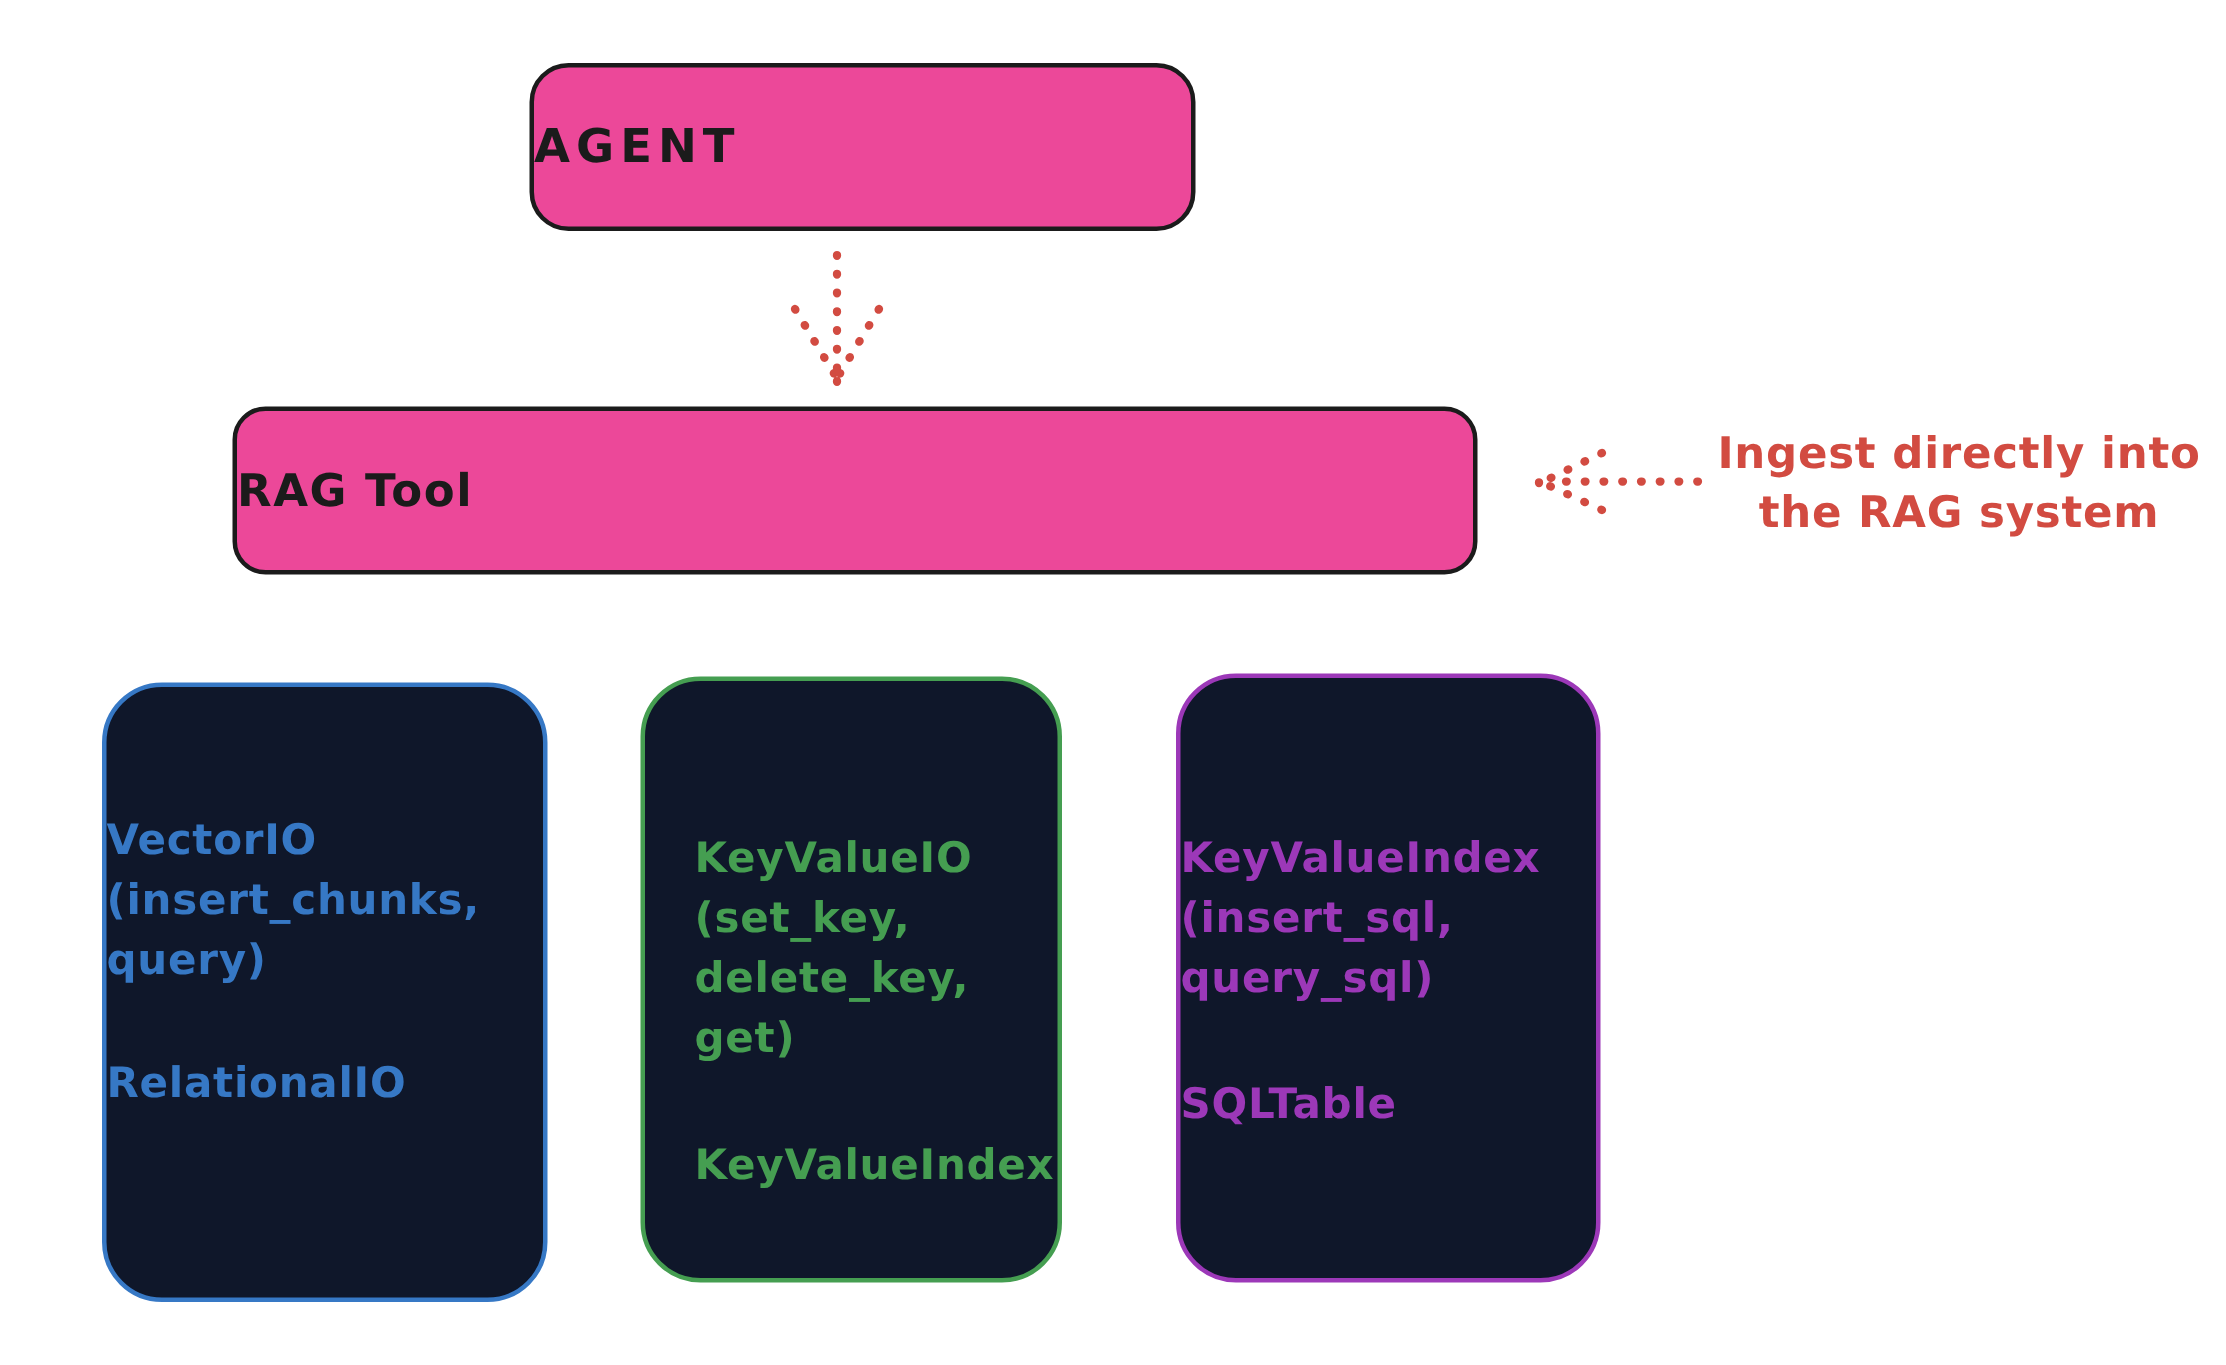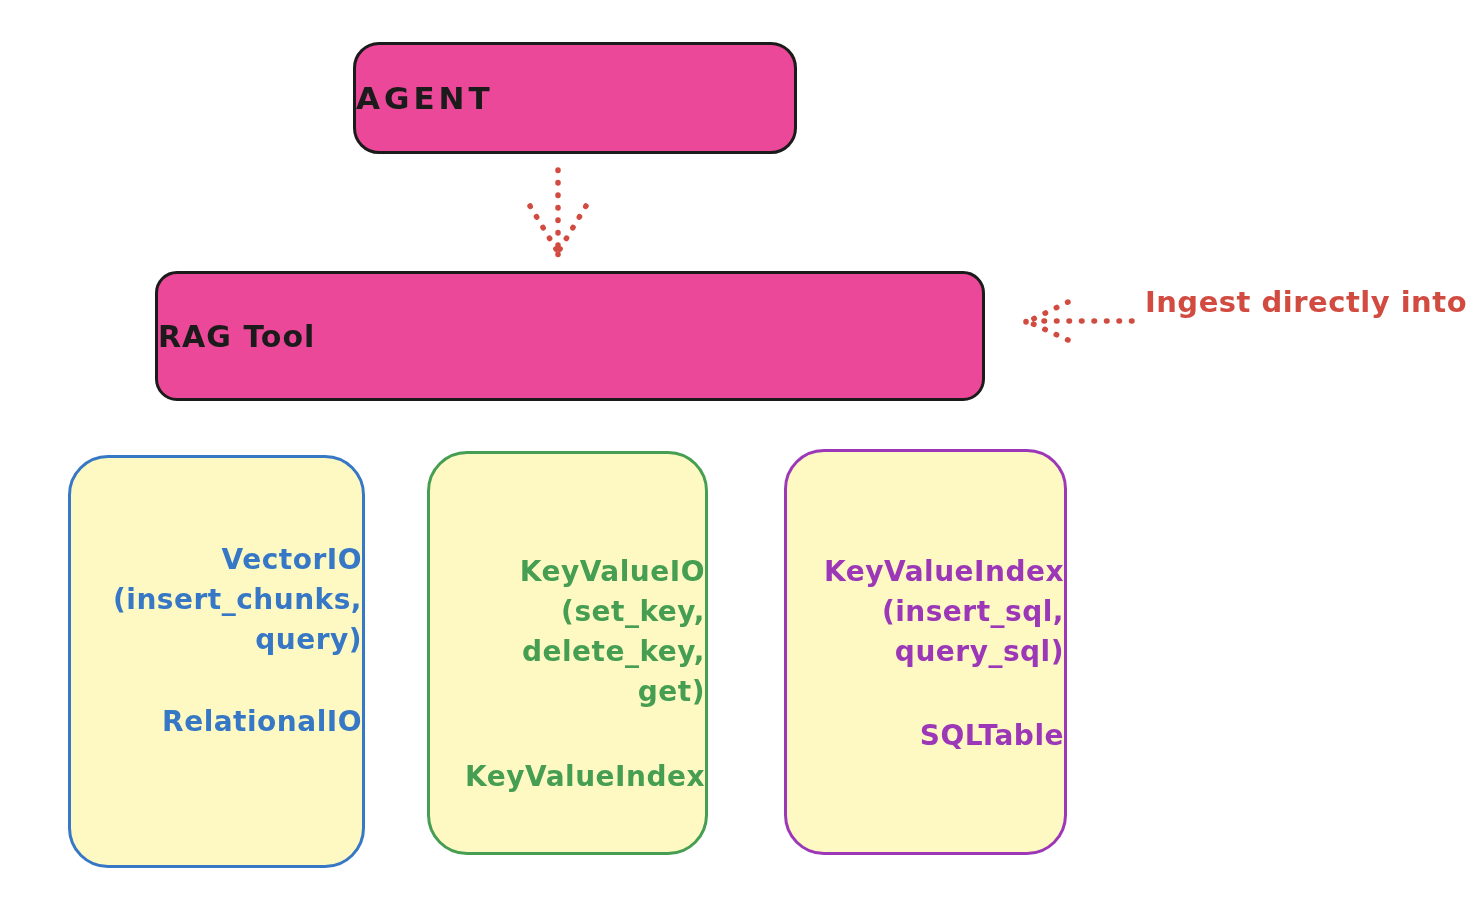--- a/index.html
+++ b/index.html
@@ -28,21 +28,21 @@
   .node-agent {
     left: 353px; top: 42px;
     width: 444px; height: 112px;
     border-radius: 26px;
     font-size: 31px;
     font-weight: 700;
     letter-spacing: 4px;
   }
   .node-rag {
     left: 155px; top: 271px;
-    width: 830px; height: 130px;
+    width: 830px; height: 112px;
     border-radius: 22px;
     font-size: 30px;
     font-weight: 600;
     letter-spacing: 1px;
   }
   .arrow-layer {
     position: absolute;
     left: 0; top: 0;
     width: 1484px; height: 910px;
     pointer-events: none;
@@ -62,24 +62,24 @@
     color: var(--red, #d24b41);
     font-size: 29px;
     font-weight: 700;
     line-height: 39px;
     letter-spacing: 0.5px;
   }
   .backend {
     position: absolute;
     border: 3.5px solid var(--c, #888);
     color: var(--c, #888);
-    background: #fef9c3;
+    background: #0f172a;
     border-radius: 40px;
     box-sizing: border-box;
-    text-align: right;
+    text-align: left;
     font-size: 28px;
     font-weight: 600;
     line-height: 40px;
     letter-spacing: 0.5px;
   }
   .backend-vector  { left: 68px;  top: 455px; width: 297px; height: 413px; }
   .backend-kv      { left: 427px; top: 451px; width: 281px; height: 404px; padding-left: 33px; }
   .backend-rel     { left: 784px; top: 449px; width: 283px; height: 406px; }
   .blines-vector { padding-top: 82px; }
   .blines-kv     { padding-top: 98px; }
@@ -101,20 +101,21 @@
     <span>RAG Tool</span>
   </div>
 
   <svg class="arrow-layer" viewBox="0 0 1484 910" xmlns="http://www.w3.org/2000/svg">
     <path d="M558 170 L558 246 M530 206 L556 249 M586 206 L560 249 M558 254 L558 254.5"></path>
     <path d="M1132 321 L1042 321 M1068 302 L1031 320 M1068 340 L1031 323 M1026 321.5 L1026 322"></path>
   </svg>
 
   <div class="annotation">
     <div>Ingest directly into</div>
+    <div>the RAG system</div>
   </div>
 
   <div class="backend backend-vector" style="--c: #3678c5;">
     <div class="blines-vector">
       <div>VectorIO</div>
       <div>(insert_chunks,</div>
       <div>query)</div>
       <div class="index-label-vector">RelationalIO</div>
     </div>
   </div>

